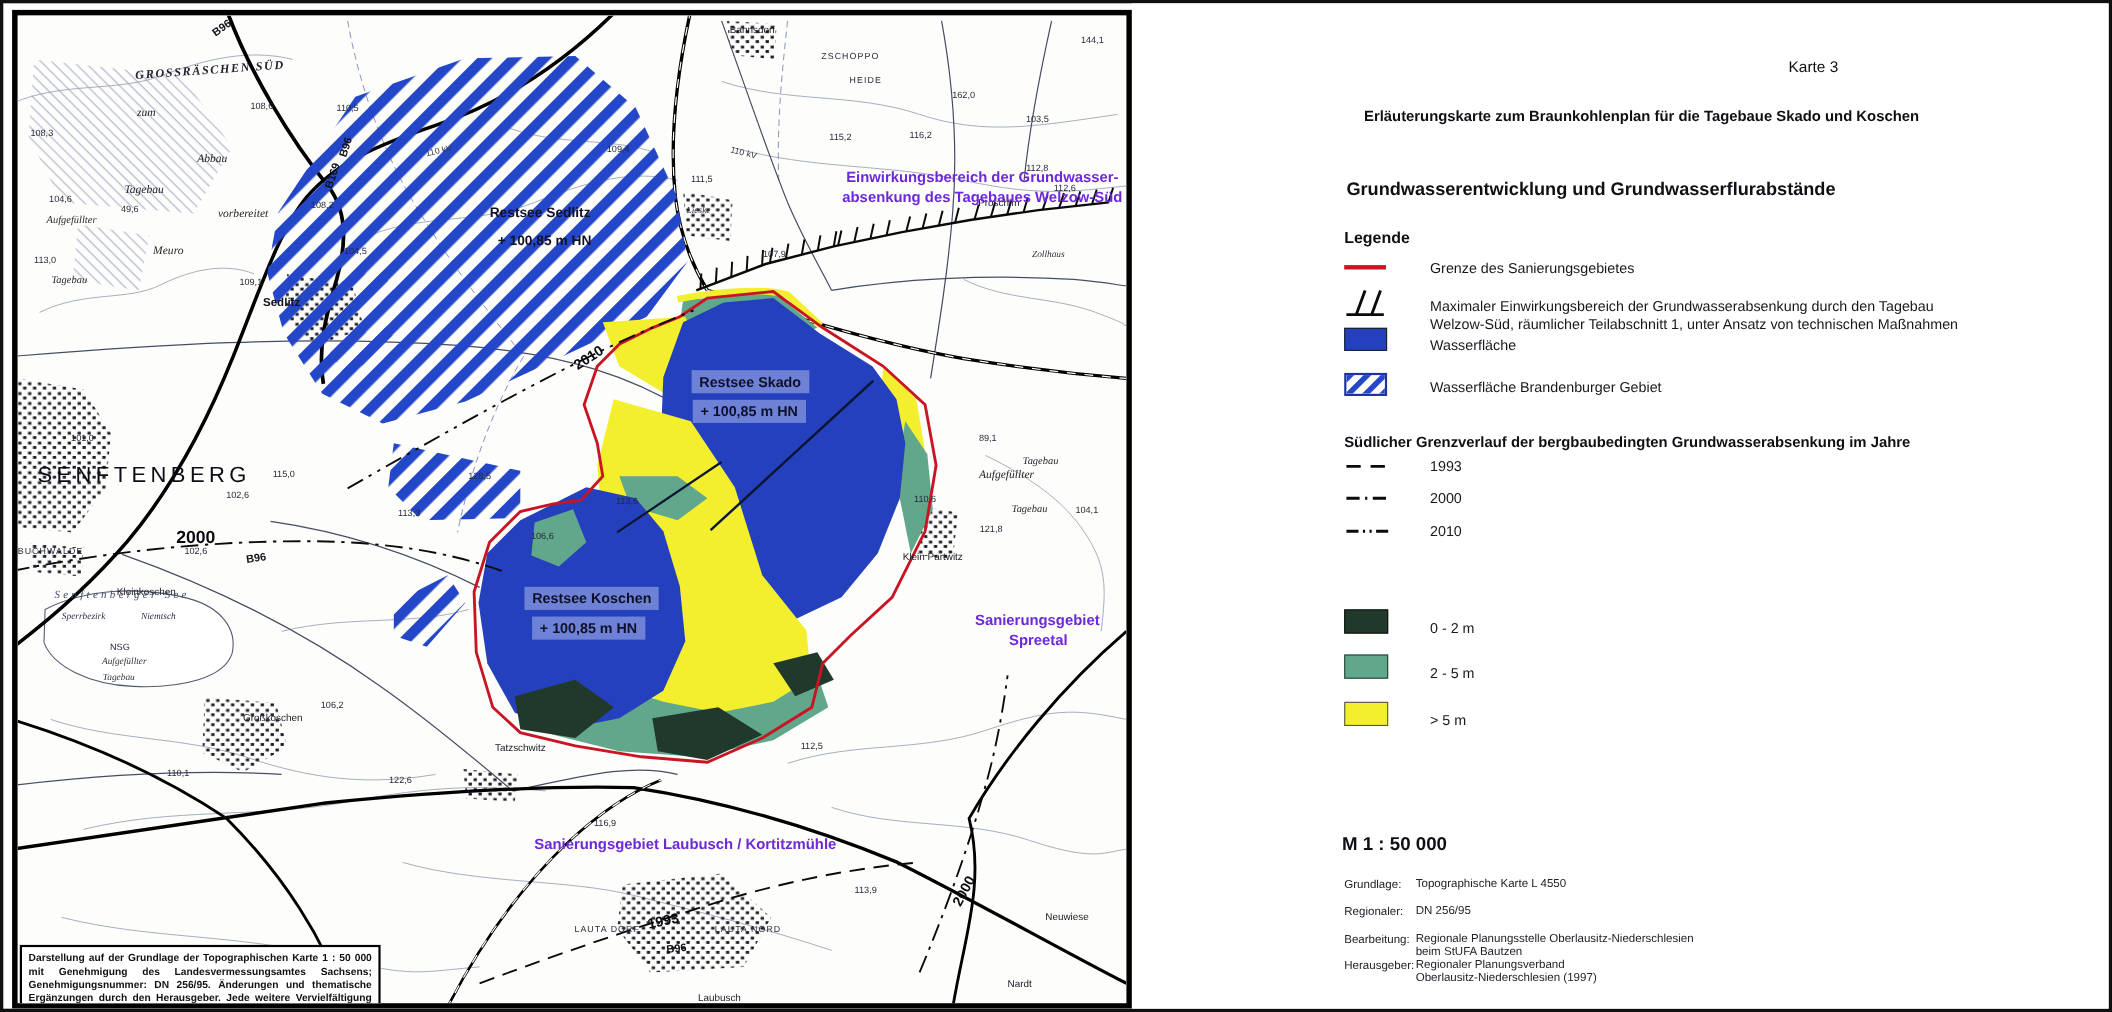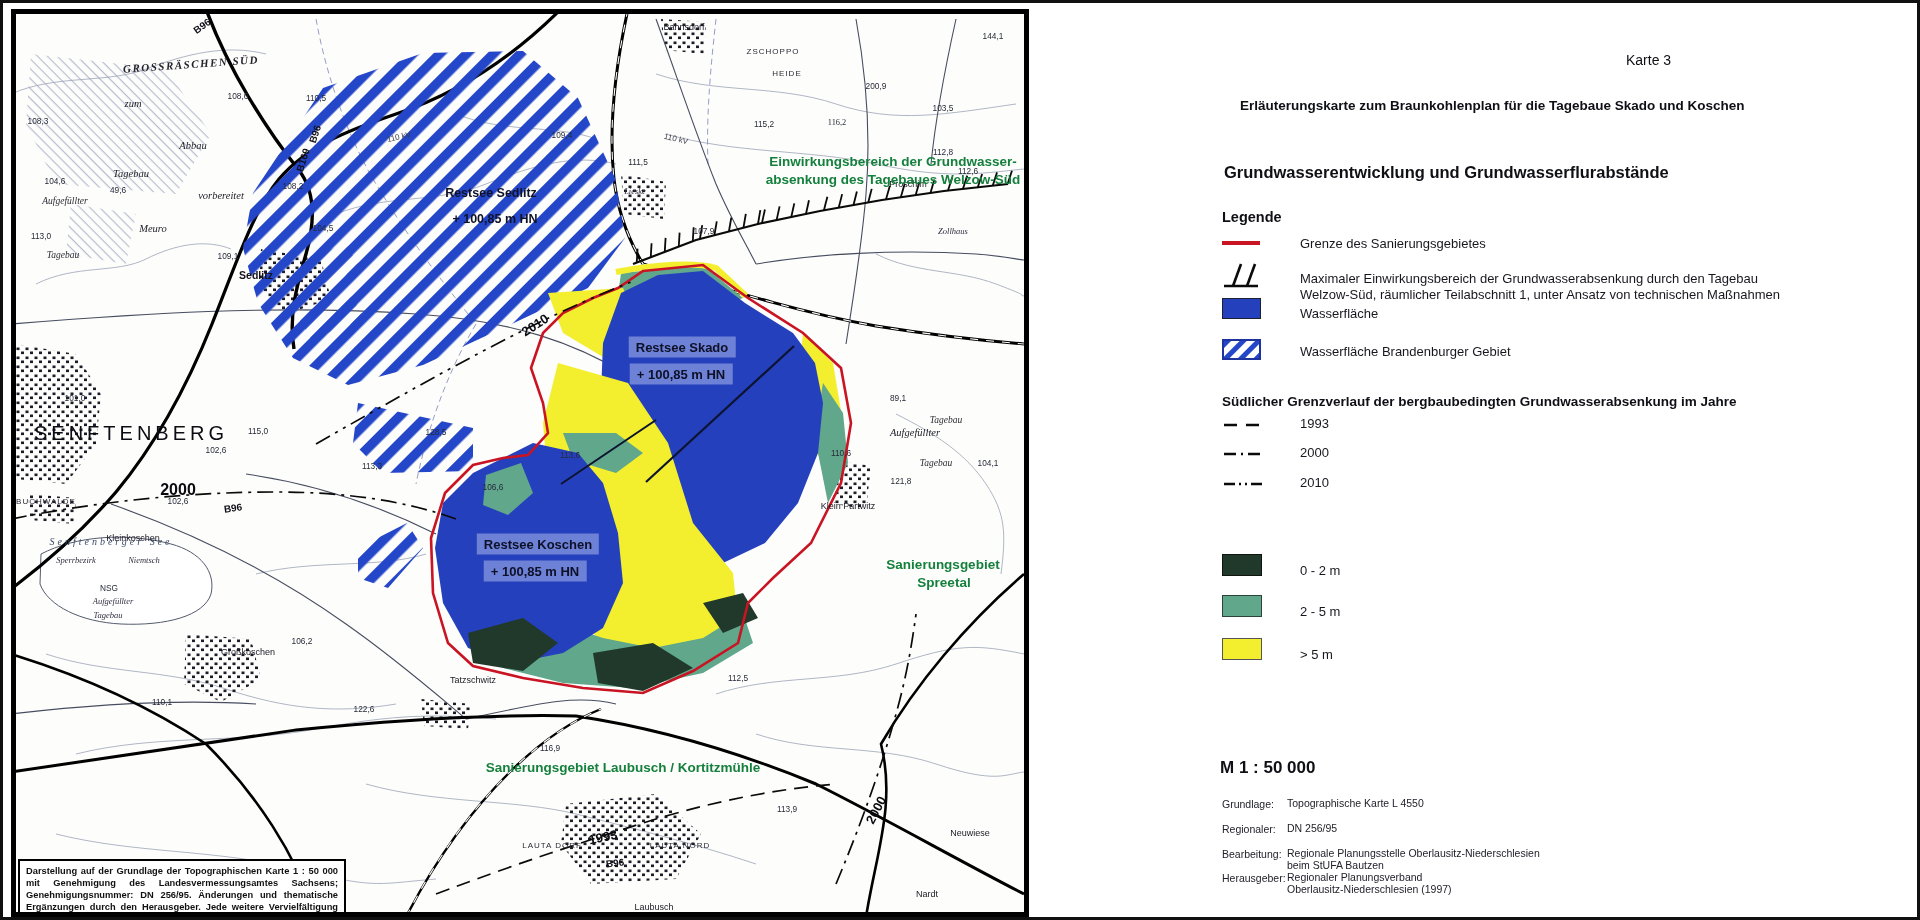--- a/index.html
+++ b/index.html
@@ -14,21 +14,21 @@
   .twn9{font:400 9px "Liberation Sans",sans-serif;color:#1a1a24;}
   .caps{font:italic 700 11px "Liberation Serif",serif;letter-spacing:1.5px;color:#23232e;}
   .capsS{font:400 8px "Liberation Sans",sans-serif;letter-spacing:1px;color:#2a2a36;}
   .it10{font:italic 400 10.5px "Liberation Serif",serif;color:#22222c;}
   .it9{font:italic 400 9.5px "Liberation Serif",serif;color:#2a2a34;}
   .it8{font:italic 400 8.5px "Liberation Serif",serif;color:#303040;}
   .num{font:400 8.3px "Liberation Sans",sans-serif;color:#262a38;}
   .see{font:italic 400 10px "Liberation Serif",serif;letter-spacing:3px;color:#3a4a6a;}
   .road{font:700 10px "Liberation Sans",sans-serif;color:#101018;}
   .kv{font:400 8px "Liberation Sans",sans-serif;color:#3a3a46;}
-  .bold13{font:700 13.5px "Liberation Sans",sans-serif;color:#15803d;}
+  .bold13{font:700 13.5px "Liberation Sans",sans-serif;color:#6d28d9;}
   .bold12{font:700 12.5px "Liberation Sans",sans-serif;color:#10122a;}
   .lake{font:700 13px "Liberation Sans",sans-serif;color:#0d1026;background:rgba(218,228,252,.40);padding:3px 7px;}
   .yr16{font:700 16px "Liberation Sans",sans-serif;color:#0a0a10;}
   .yr13{font:700 13px "Liberation Sans",sans-serif;color:#0a0a10;}
   #disclaimer{position:absolute;left:2px;top:845px;width:312px;background:#fff;border:2px solid #000;padding:4px 6px;z-index:6;
     font:700 9.3px "Liberation Sans",sans-serif;line-height:1.3;color:#111;text-align:justify;}
   
   #legend-panel{position:absolute;left:1026px;top:0;width:888px;height:914px;background:#fff;color:#0f0f16;}
   .abs{position:absolute;}
   .lp-karte{left:597px;top:49px;font:400 14px "Liberation Sans",sans-serif;}
@@ -267,24 +267,24 @@
         <div class="lbl it9" style="left: 930px; top: 406px;">Tagebau</div>
         <div class="lbl it9" style="left: 920px; top: 449px;">Tagebau</div>
         <div class="lbl it8" style="left: 97px; top: 587px;">Aufgefüllter</div>
         <div class="lbl it8" style="left: 92px; top: 601px;">Tagebau</div>
         <div class="lbl num" style="left: 93px; top: 574px;">NSG</div>
         <div class="lbl see" style="left: 95px; top: 527px;">Senftenberger See</div>
         <div class="lbl it8" style="left: 60px; top: 546px;">Sperrbezirk</div>
         <div class="lbl it8" style="left: 128px; top: 546px;">Niemtsch</div>
         <div class="lbl num" style="left: 977px; top: 22px;">144,1</div>
         <div class="lbl num" style="left: 927px; top: 94px;">103,5</div>
-        <div class="lbl num" style="left: 860px; top: 72px;">200,9</div>
+        <div class="lbl num" style="left: 860px; top: 72px;">162,0</div>
         <div class="lbl num" style="left: 546px; top: 121px;">109,4</div>
         <div class="lbl num" style="left: 748px; top: 110px;">115,2</div>
-        <div class="lbl num" style="left: 821px; top: 108px; font-family: Liberation Serif, serif;">116,2</div>
+        <div class="lbl num" style="left: 821px; top: 108px;">116,2</div>
         <div class="lbl num" style="left: 622px; top: 148px;">111,5</div>
         <div class="lbl num" style="left: 952px; top: 157px;">112,6</div>
         <div class="lbl num" style="left: 927px; top: 138px;">112,8</div>
         <div class="lbl num" style="left: 688px; top: 217px;">107,9</div>
         <div class="lbl num" style="left: 300px; top: 84px;">110,5</div>
         <div class="lbl num" style="left: 222px; top: 82px;">108,6</div>
         <div class="lbl num" style="left: 277px; top: 172px;">108,2</div>
         <div class="lbl num" style="left: 307px; top: 214px;">104,5</div>
         <div class="lbl num" style="left: 212px; top: 242px;">109,1</div>
         <div class="lbl num" style="left: 22px; top: 107px;">108,3</div>

